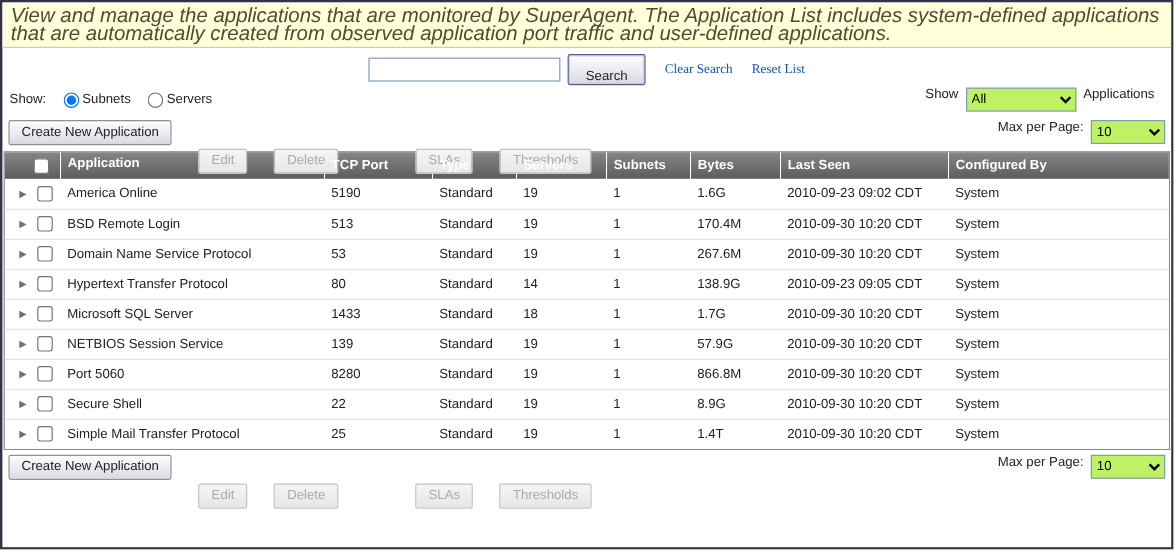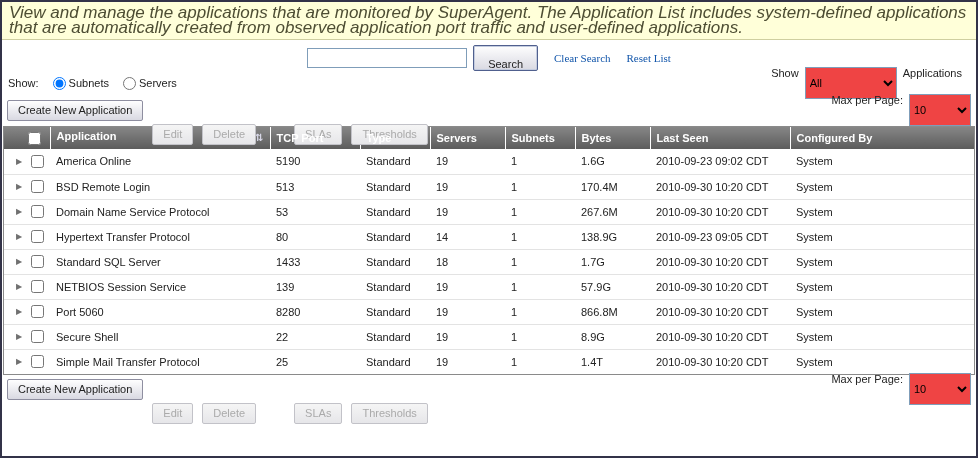--- a/index.html
+++ b/index.html
@@ -96,36 +96,36 @@
     justify-content: space-between;
     padding: 2px 14px 4px 6px;
     height: 24px;
   }
   .show-left { display: flex; align-items: center; gap: 6px; }
   .show-left label { display: flex; align-items: center; gap: 3px; margin-left: 8px; cursor: pointer; }
   .show-right { display: flex; align-items: flex-start; gap: 6px; }
   select {
     font-family: "Liberation Sans", sans-serif;
     font-size: 11px;
-    height: 32px;
+    height: 20px;
     border: 1px solid #7f9db9;
-    background: #ef4444;
+    background: #bef264;
   }
   .filter-select { width: 92px; }
   .page-select { width: 62px; }
 
   
   .toolbar {
     display: flex;
     align-items: center;
     justify-content: space-between;
     padding: 3px 5px 5px 5px;
     height: 30px;
   }
-  .toolbar-left { display: flex; align-items: center; gap: 9px; }
+  .toolbar-left { display: flex; align-items: center; gap: 22px; }
   .toolbar-gap { display: inline-block; width: 20px; }
   .toolbar-right { display: flex; align-items: flex-start; gap: 6px; }
 
   
   .table-wrap { border: 1px solid #8a8a8a; margin: 0 1px; }
   table {
     width: 100%;
     border-collapse: collapse;
     table-layout: fixed;
     font-size: 11px;
@@ -321,21 +321,21 @@
     <td>2010-09-23 09:05 CDT</td>
     <td>System</td>
   </tr>
           <tr class="data-row">
     <td>
       <span class="col-expand-cell">
         <span class="expand-arrow">▶</span>
         <input type="checkbox" style="">
       </span>
     </td>
-    <td>Standard SQL Server</td>
+    <td>Microsoft SQL Server</td>
     <td>1433</td>
     <td>Standard</td>
     <td>18</td>
     <td>1</td>
     <td>1.7G</td>
     <td>2010-09-30 10:20 CDT</td>
     <td>System</td>
   </tr>
           <tr class="data-row">
     <td>

